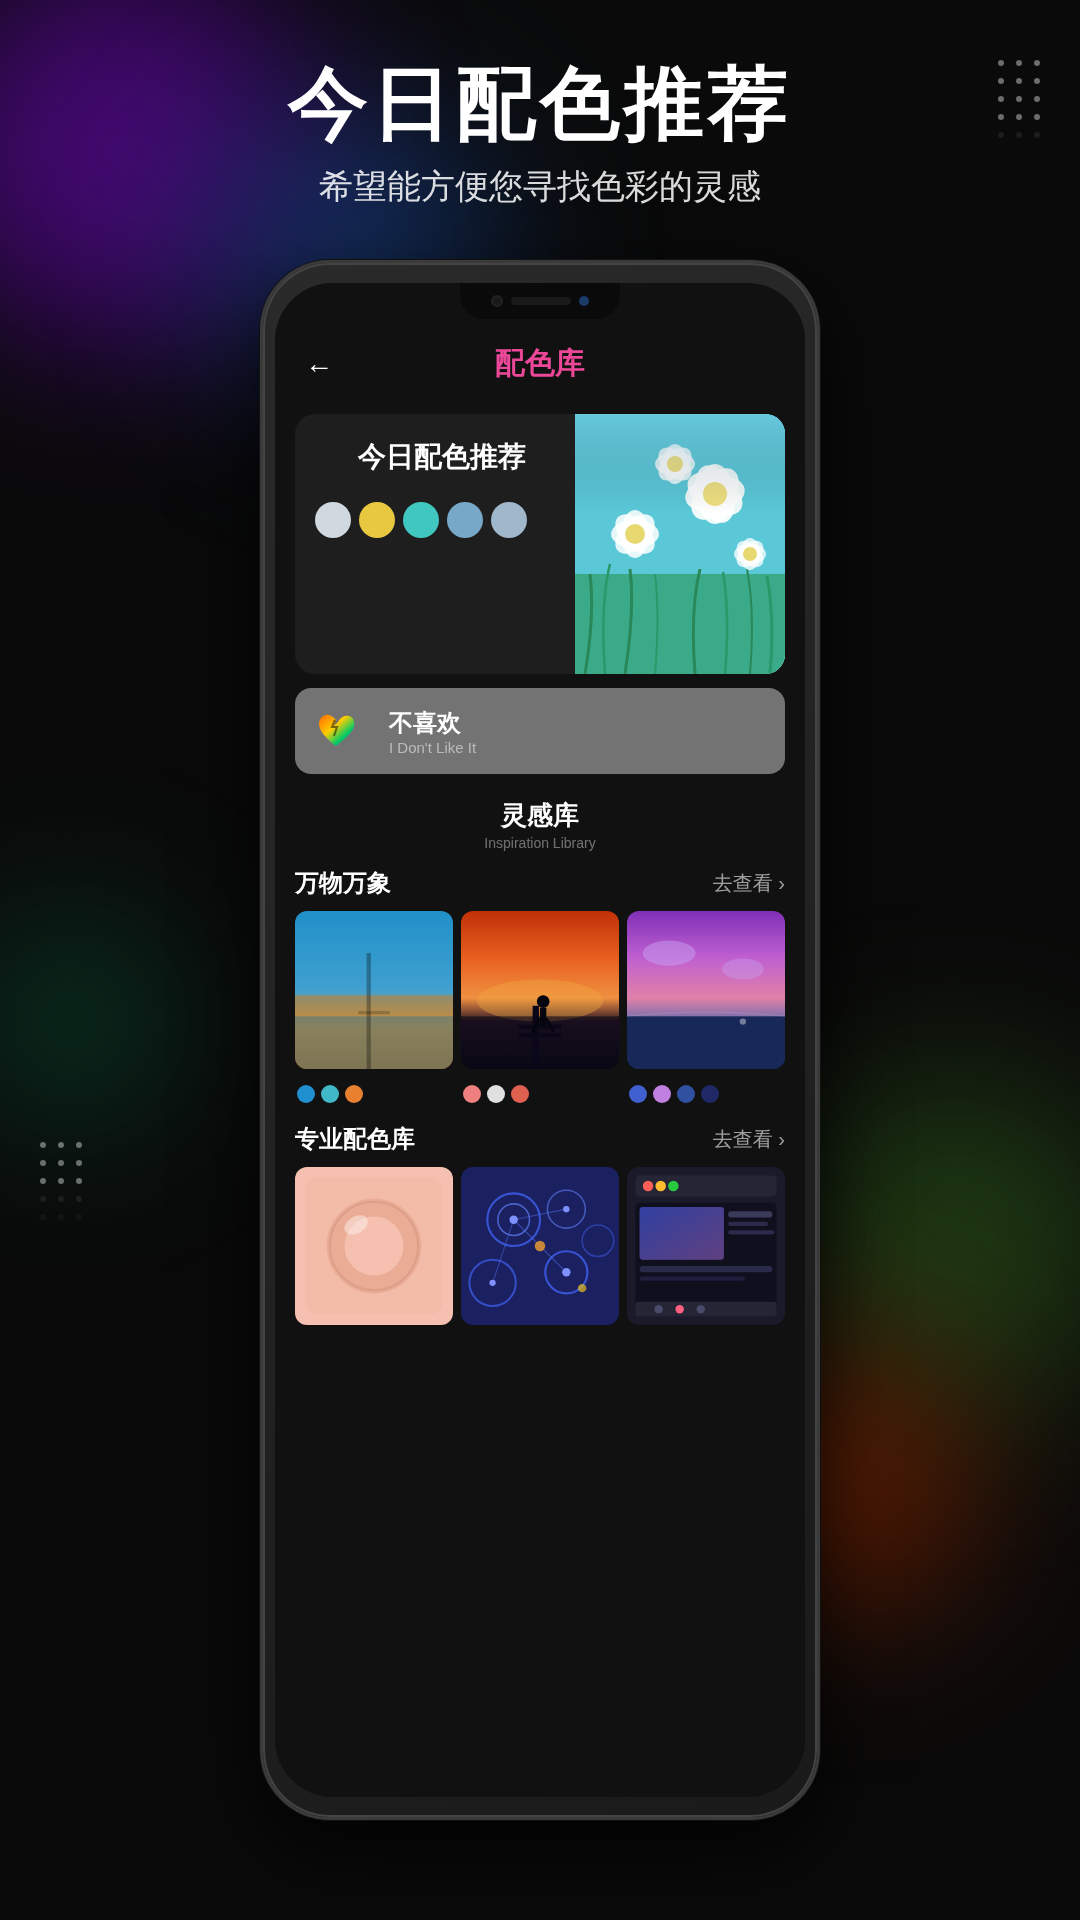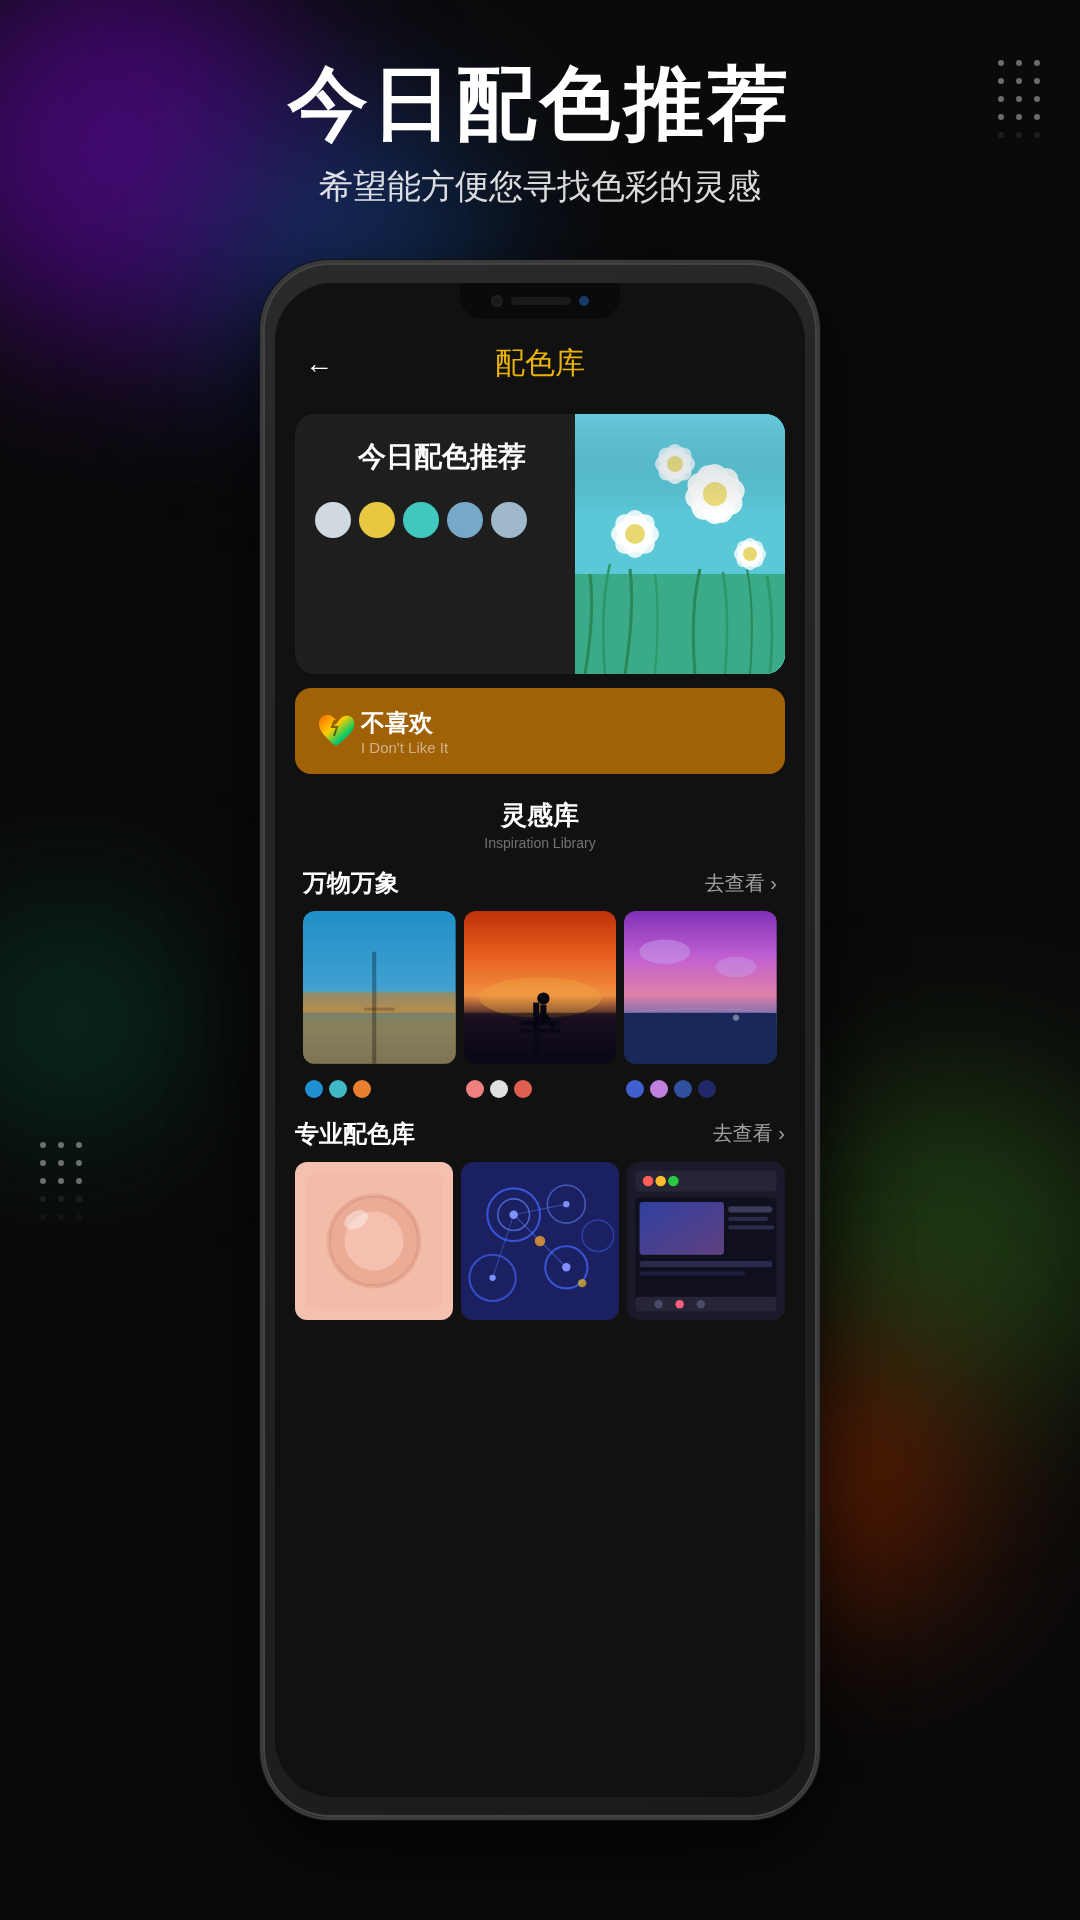--- a/index.html
+++ b/index.html
@@ -195,22 +195,22 @@
     }
     .back-btn {
       position: absolute;
       left: 30px;
       font-size: 28px;
       color: #ffffff;
       cursor: pointer;
     }
     .app-title {
       font-size: 30px;
-      font-weight: 400;
-      color: #eab308;
+      font-weight: 700;
+      color: #ec4899;
     }
 
     
     .daily-card {
       margin: 10px 20px;
       background: #1e1e1e;
       border-radius: 20px;
       overflow: hidden;
       display: flex;
       min-height: 260px;
@@ -261,26 +261,26 @@
     }
 
     
     .action-buttons {
       display: flex;
       gap: 12px;
       margin: 14px 20px;
     }
     .action-btn {
       flex: 1;
-      background: #a16207;
+      background: #737373;
       border-radius: 16px;
       padding: 18px 16px;
       display: flex;
       align-items: center;
-      gap: 0;
+      gap: 28px;
       cursor: pointer;
     }
     .action-text-main {
       font-size: 24px;
       font-weight: 600;
       color: #ffffff;
     }
     .action-text-sub {
       font-size: 15px;
       color: rgba(255,255,255,0.5);
@@ -297,21 +297,21 @@
       color: #ffffff;
     }
     .section-title-en {
       font-size: 14px;
       color: rgba(255,255,255,0.4);
       margin-top: 2px;
     }
 
     
     .category-section {
-      margin: 12px 28px 0;
+      margin: 12px 20px 0;
     }
     .category-header {
       display: flex;
       align-items: center;
       justify-content: space-between;
       margin-bottom: 12px;
     }
     .category-name {
       font-size: 24px;
       font-weight: 600;

